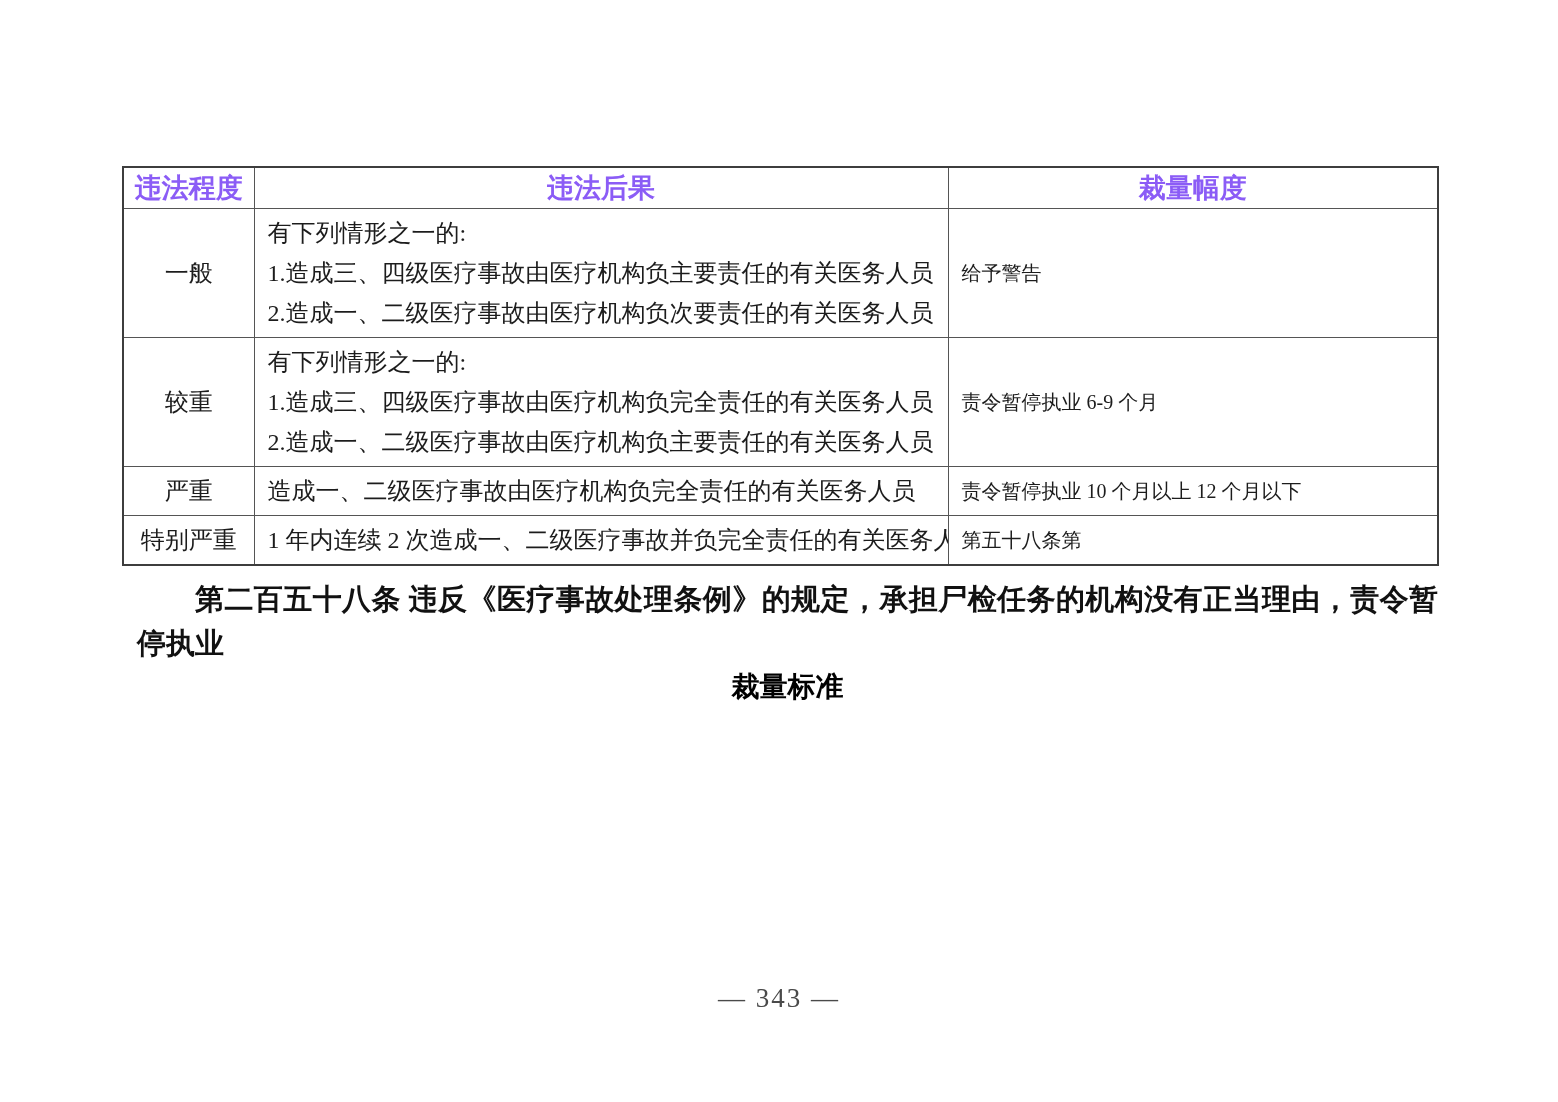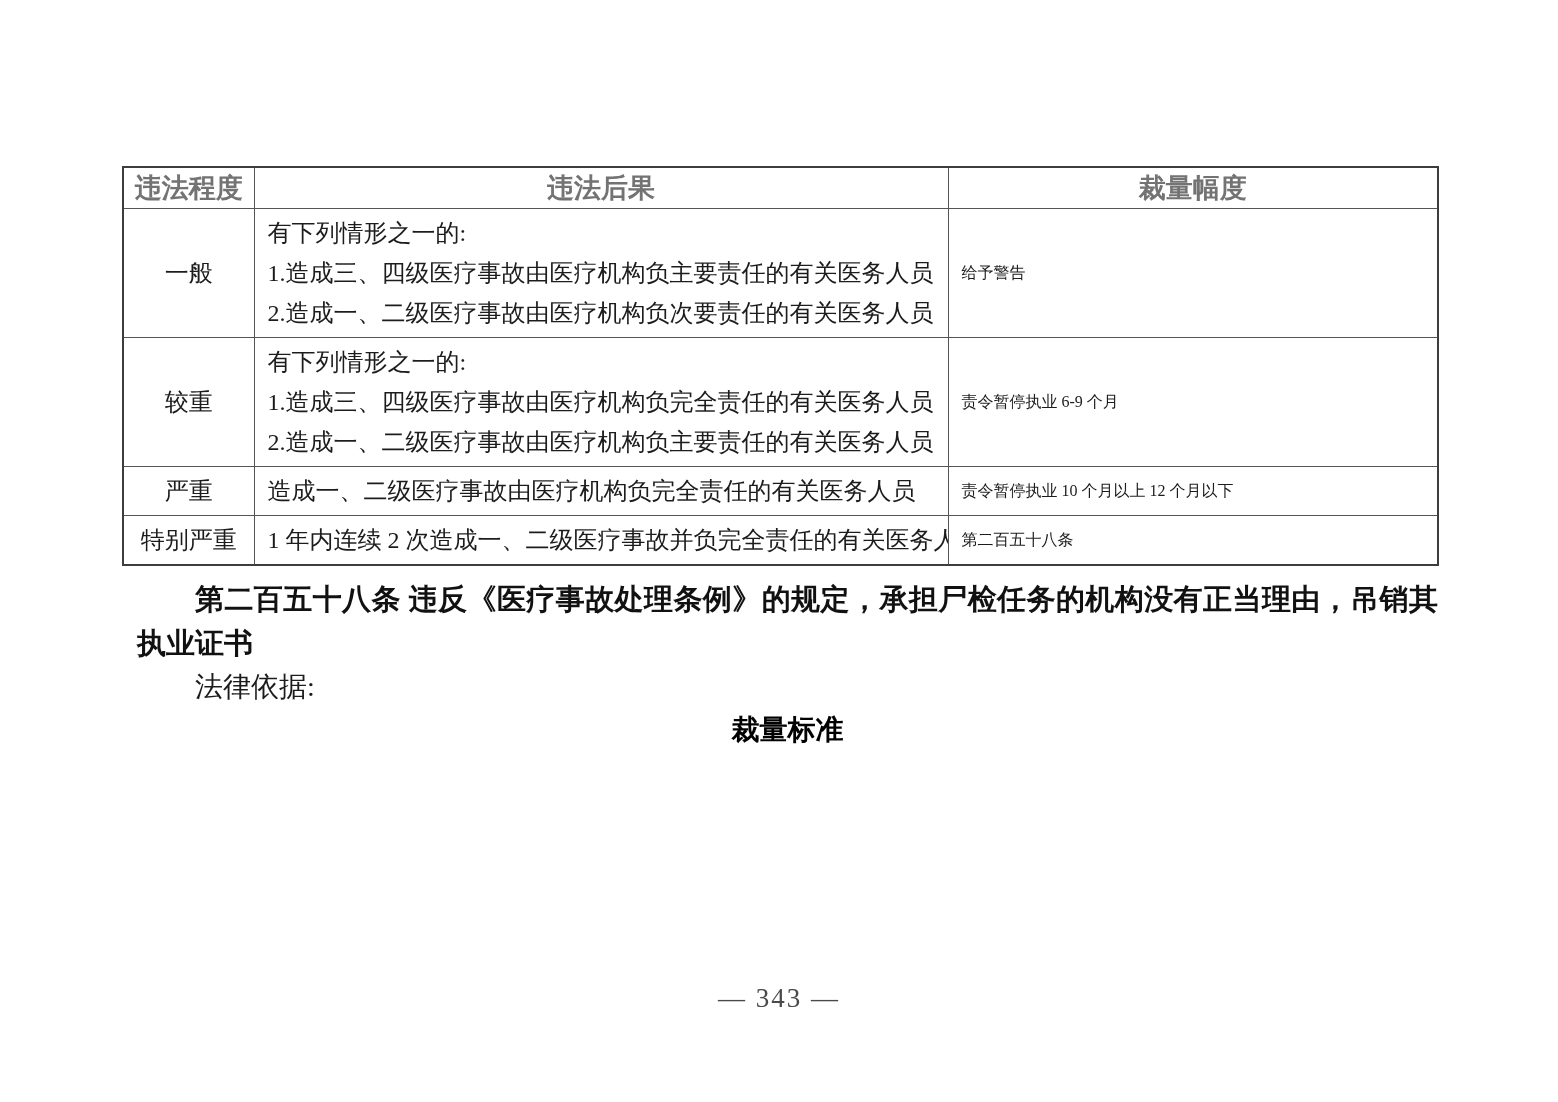--- a/index.html
+++ b/index.html
@@ -30,41 +30,41 @@
   table.law-table th,
   table.law-table td {
     border: 1.5px solid #555555;
     vertical-align: middle;
     overflow: hidden;
   }
   table.law-table th {
     font-family: "Liberation Sans", "DejaVu Sans", sans-serif;
     font-weight: bold;
     font-size: 27px;
-    color: #737373;
+    color: #8b5cf6;
     text-align: center;
     height: 40px;
     padding: 0 4px;
   }
   td.degree-cell {
     text-align: center;
     font-weight: normal;
     font-size: 24px;
     padding: 0 2px;
   }
   td.cons-cell {
     font-size: 24px;
     padding: 4px 10px 4px 13px;
   }
   td.cons-cell .cons-line {
     line-height: 40px;
     white-space: nowrap;
   }
   td.disc-cell {
-    font-size: 16px;
+    font-size: 20px;
     padding: 0 18px 0 13px;
     white-space: nowrap;
   }
   tr.row-tall   { height: 124px; }
   tr.row-tall2  { height: 125px; }
   tr.row-short  { height: 41px; }
   tr.row-short2 { height: 40px; }
 
   
   .article {
@@ -154,26 +154,25 @@
         <td class="cons-cell">
           <div class="cons-line">造成一、二级医疗事故由医疗机构负完全责任的有关医务人员</div>
         </td>
         <td class="disc-cell">责令暂停执业 10 个月以上 12 个月以下</td>
       </tr>
       <tr class="row-short2">
         <td class="degree-cell">特别严重</td>
         <td class="cons-cell">
           <div class="cons-line">1 年内连续 2 次造成一、二级医疗事故并负完全责任的有关医务人员</div>
         </td>
-        <td class="disc-cell">第二百五十八条</td>
+        <td class="disc-cell">第五十八条第</td>
       </tr>
     </tbody>
   </table>
 
   <div class="article">
-    <p class="heading">第二百五十八条 违反《医疗事故处理条例》的规定，承担尸检任务的机构没有正当理由，吊销其执业证书</p>
-    <p class="body-par">法律依据:</p>
+    <p class="heading">第二百五十八条 违反《医疗事故处理条例》的规定，承担尸检任务的机构没有正当理由，责令暂停执业</p>
     <p class="center-heading">裁量标准</p>
   </div>
 
   <div class="page-footer">— 343 —</div>
 
 </div>
 
 </body></html>

